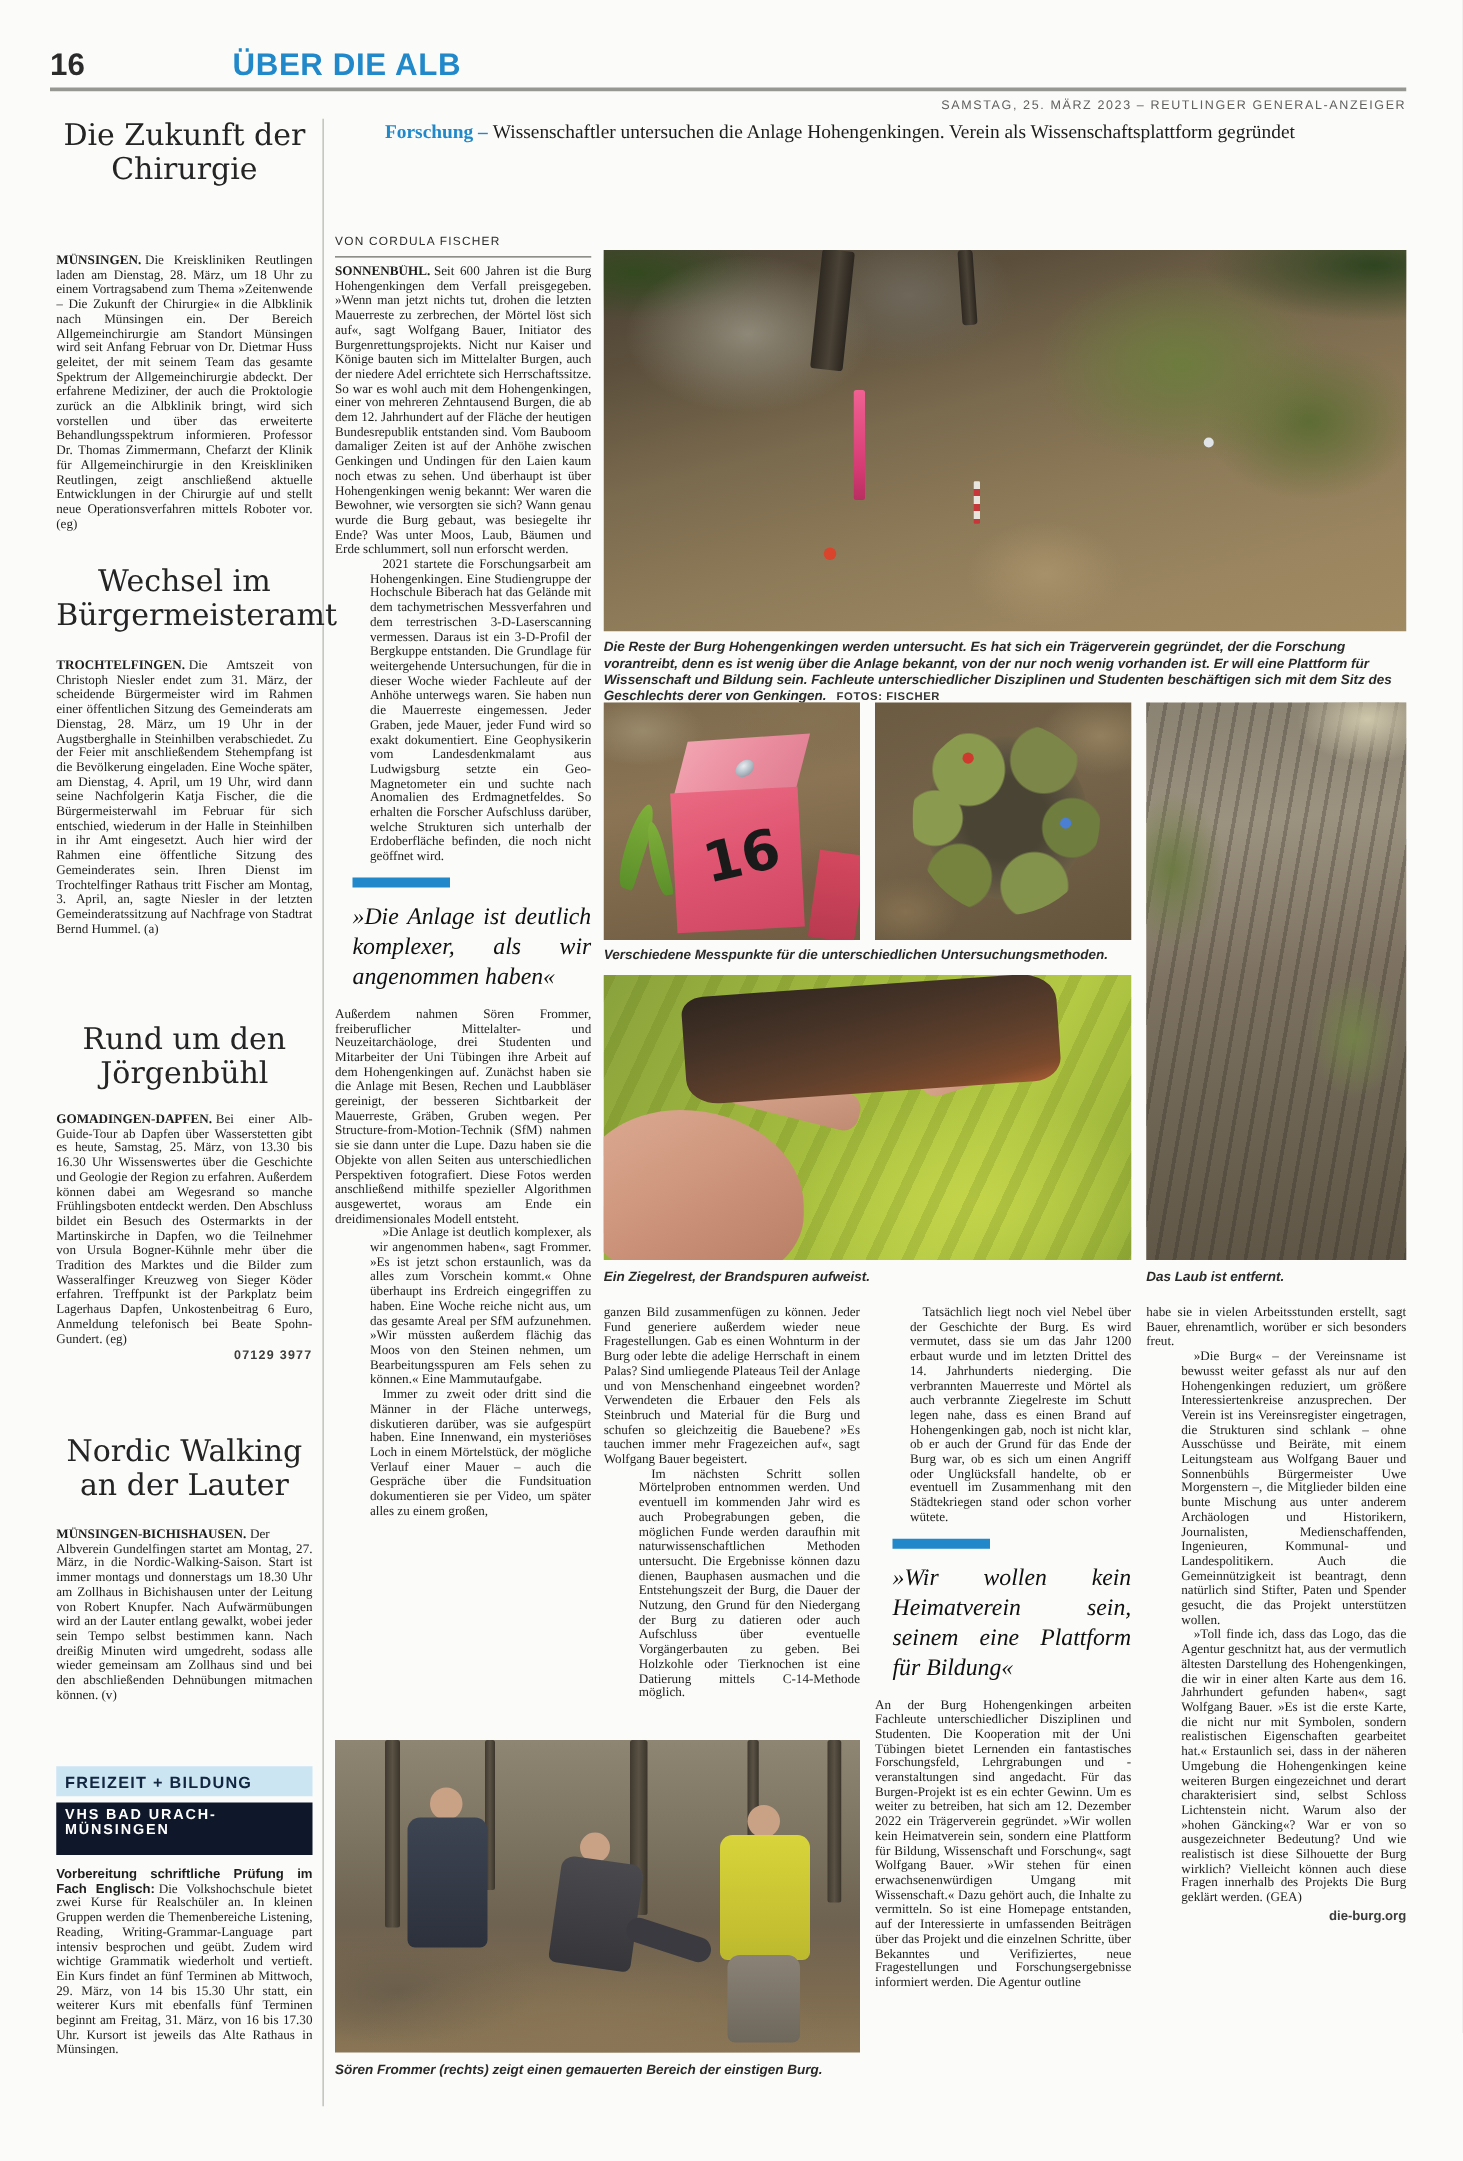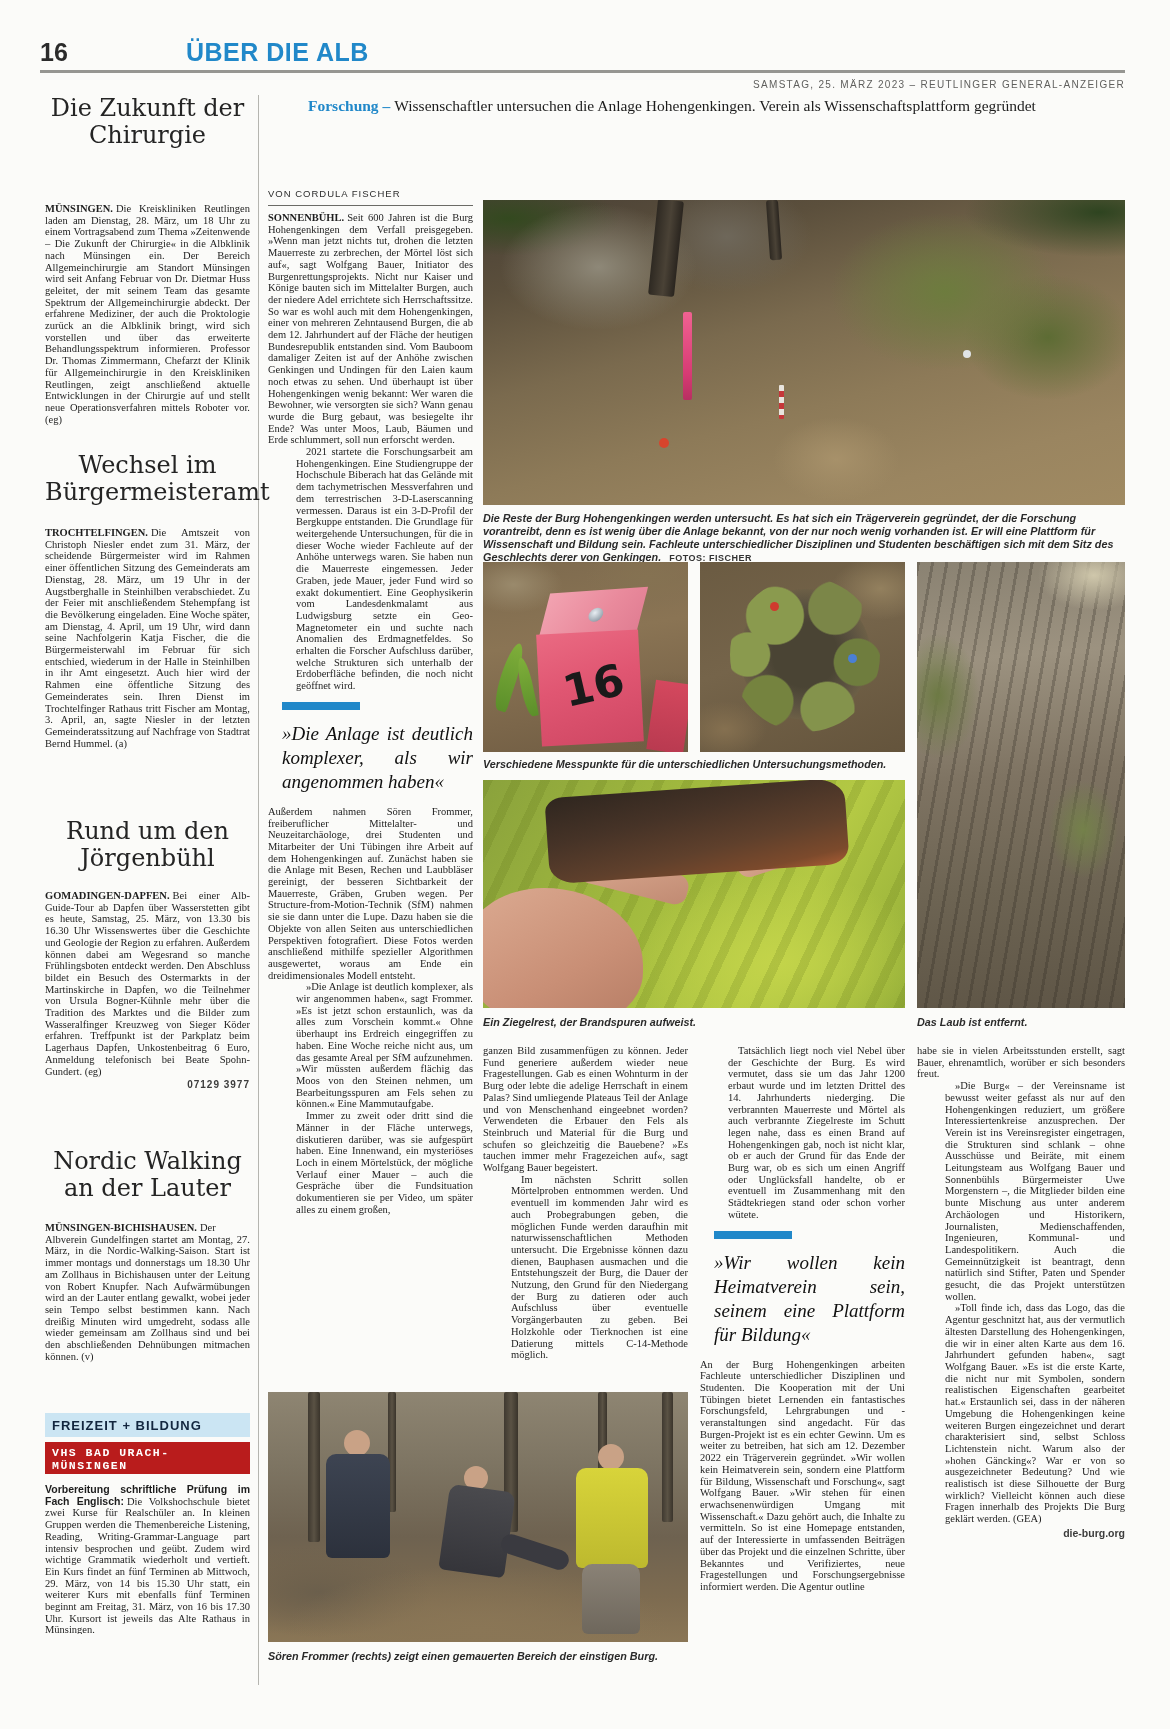--- a/index.html
+++ b/index.html
@@ -32,21 +32,21 @@
   .pullquote{padding-left:14px;margin:10px 0 12px 0;}
   .pq-bar{width:78px;height:8px;background:#2188c9;margin-bottom:12px;}
   .pq-text{font-family:"Liberation Serif",serif;font-style:italic;font-size:19px;line-height:24px;color:#101010;}
 
   
   .caption{font-family:"Liberation Sans",sans-serif;font-style:italic;font-weight:bold;font-size:10.8px;line-height:13px;color:#2a2a2a;text-align:left;}
   .credit{font-style:normal;font-weight:bold;font-size:9px;letter-spacing:.5px;color:#333;margin-left:8px;}
 
   
   .band1{background:#cbe5f3;color:#12263f;font-family:"Liberation Sans",sans-serif;font-weight:bold;font-size:13px;letter-spacing:1px;padding:5px 7px 4px 7px;}
-  .band2{background:#b91c1c;color:#fff;font-family:Liberation Mono, monospace;font-weight:bold;font-size:11.5px;letter-spacing:1.5px;padding:4px 7px 2px 7px;margin-top:5px;}
+  .band2{background:#0f172a;color:#fff;font-family:Liberation Sans, sans-serif;font-weight:bold;font-size:11.5px;letter-spacing:1.5px;padding:4px 7px 14px 7px;margin-top:5px;}
   .vhs-lead{font-family:"Liberation Sans",sans-serif;font-weight:bold;font-size:10.5px;}
 
   
   .spk-rule{height:2px;background:#2188c9;}
   .spk-chip{display:inline-block;background:#2188c9;color:#fff;font-family:"Liberation Sans",sans-serif;font-weight:bold;font-size:11px;letter-spacing:1px;padding:3px 8px 2px 8px;margin-top:0px;}
   .spk-body{font-family:"Liberation Sans",sans-serif;font-size:10.5px;line-height:13px;color:#2a2a2a;margin-top:8px;}
   .weblink{display:block;text-align:right;font-family:"Liberation Sans",sans-serif;font-weight:bold;font-size:10.5px;color:#3c3c3c;margin-top:3px;}
 
   
   .photo{overflow:hidden;}

